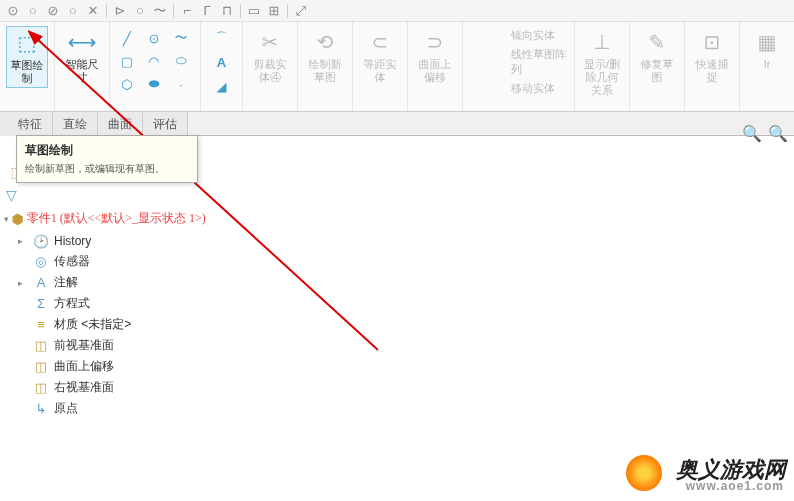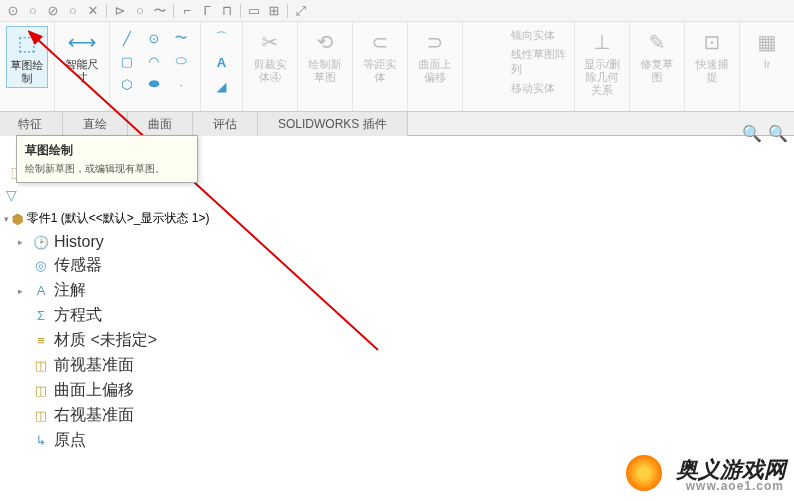--- a/index.html
+++ b/index.html
@@ -14,40 +14,40 @@
 .ribbon-big { display: flex; flex-direction: column; align-items: center; justify-content: center; width: 42px; cursor: pointer; padding: 2px; }
 .ribbon-big .icon { width: 28px; height: 28px; display: flex; align-items: center; justify-content: center; font-size: 20px; color: #3d9bce; }
 .ribbon-big .lbl { font-size: 11px; text-align: center; line-height: 13px; margin-top: 2px; }
 .ribbon-big.disabled .icon, .ribbon-big.disabled .lbl { color: #bbb; }
 .ribbon-mini-grid { display: grid; grid-template-columns: repeat(3, 24px); gap: 3px; padding-top: 2px; }
 .ribbon-mini-col { display: flex; flex-direction: column; gap: 4px; padding-top: 2px; }
 .mini-icon { width: 22px; height: 20px; display: flex; align-items: center; justify-content: center; color: #3d9bce; font-size: 13px; cursor: pointer; }
 .right-text { font-size: 11px; color: #bbb; padding: 2px 0; cursor: pointer; }
 
 .tabs { height: 24px; background: #f0f0f0; display: flex; border-bottom: 1px solid #bbb; position: relative; }
-.tab { padding: 0 20px; height: 24px; display: flex; align-items: center; font-size: 12px; color: #555; border-right: 1px solid #ccc; cursor: pointer; background: #eaeaea; }
+.tab { padding: 0 10px; height: 24px; display: flex; align-items: center; font-size: 12px; color: #555; border-right: 1px solid #ccc; cursor: pointer; background: #eaeaea; }
 .tab.first { padding-left: 18px; }
 
 .tooltip { position: absolute; top: 135px; left: 16px; width: 182px; background: #fffef2; border: 1px solid #aaa; padding: 6px 8px; box-shadow: 2px 2px 4px rgba(0,0,0,0.15); z-index: 10; }
 .tooltip .tt-title { font-weight: bold; font-size: 12px; margin-bottom: 3px; }
 .tooltip .tt-body { font-size: 10px; color: #555; }
 
 .left-panel { position: absolute; top: 160px; left: 0; width: 242px; height: 260px; background: #fff; }
 .panel-icons { height: 24px; display: flex; align-items: center; gap: 4px; padding: 0 6px; }
 .panel-icons .pi { width: 22px; height: 20px; display: flex; align-items: center; justify-content: center; color: #c59a3a; font-size: 14px; cursor: pointer; }
 .filter-row { height: 22px; display: flex; align-items: center; padding: 0 6px; }
 .filter-row .funnel { color: #5a9fc9; font-size: 14px; }
 .part-title { padding: 4px 6px 4px 4px; display: flex; align-items: center; gap: 3px; }
 .part-title .cube { color: #c59a3a; font-size: 14px; }
-.part-title .txt { font-size: 12px; color: #000000; }
+.part-title .txt { font-size: 12px; color: #ef4444; font-family: Liberation Serif, serif; }
 .tree { padding-left: 18px; }
 .tree-item { display: flex; align-items: center; gap: 5px; padding: 2px 0; cursor: pointer; }
 .tree-item .expand { width: 10px; color: #888; font-size: 9px; }
 .tree-item .ti-icon { width: 16px; height: 16px; display: flex; align-items: center; justify-content: center; font-size: 13px; }
-.tree-item .ti-label { font-size: 16px; color: #333; }
+.tree-item .ti-label { font-size: 12px; color: #333; }
 .ic-blue { color: #5a9fc9; }
 .ic-gold { color: #c59a3a; }
 
 .search-icons { position: absolute; top: 124px; right: 6px; display: flex; gap: 6px; }
 .search-icons .si { color: #c59a3a; font-size: 16px; cursor: pointer; }
 
 .annotation-arrow { position: absolute; top: 30px; left: 28px; z-index: 5; pointer-events: none; }
 
 .watermark { position: absolute; right: 8px; bottom: 10px; display: flex; align-items: flex-start; gap: 14px; }
 .watermark .flame { width: 36px; height: 36px; border-radius: 50%; background: radial-gradient(circle, #ffd040 20%, #ff7b00 70%); }
@@ -166,21 +166,20 @@
       <div class="lbl">Ir</div>
     </div>
   </div>
 </div>
 
 <div class="tabs">
   <div class="tab first">特征</div>
   <div class="tab">直绘</div>
   <div class="tab">曲面</div>
   <div class="tab">评估</div>
-  <div class="tab">SOLIDWORKS 插件</div>
 </div>
 
 <div class="tooltip">
   <div class="tt-title">草图绘制</div>
   <div class="tt-body">绘制新草图，或编辑现有草图。</div>
 </div>
 
 <div class="search-icons">
   <span class="si">🔍</span>
   <span class="si">🔍</span>

